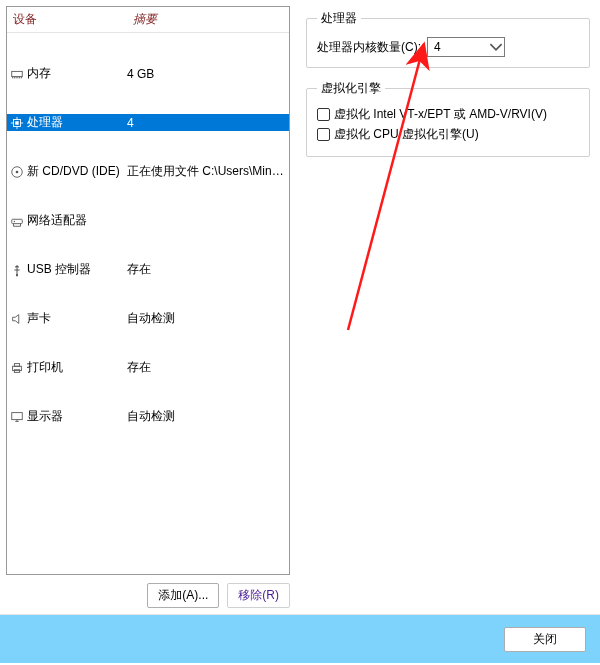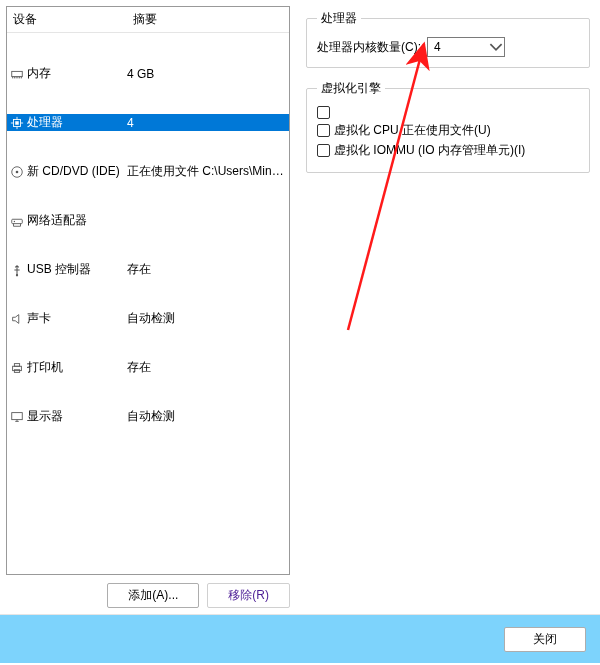--- a/index.html
+++ b/index.html
@@ -31,25 +31,25 @@
     border: 1px solid #999;
     background: #fff;
     overflow: hidden;
     display: flex;
     flex-direction: column;
   }
   .list-header {
     display: flex;
     border-bottom: 1px solid #e5e5e5;
     font-size: 12px;
-    color: #000000;
+    color: #7f1d1d;
     background: #fff;
   }
   .list-header .col-dev { width: 120px; padding: 4px 6px; }
-  .list-header .col-sum { flex: 1; padding: 4px 6px; }
+  .list-header .col-sum { flex: 1; padding: 4px 6px; font-style: italic; }
   .list-body { flex: 1; overflow: hidden; }
   .row {
     display: flex;
     align-items: center;
     height: 17px;
     padding: 0 2px;
     cursor: default;
     margin-top: 32px;
   }
   .row .icon {
@@ -80,21 +80,21 @@
   }
   .row.selected .icon { color: #fff; }
   .left-buttons {
     display: flex;
     justify-content: flex-end;
     gap: 8px;
     margin-top: 8px;
   }
   button.btn {
     font: inherit;
-    padding: 3px 20px;
+    padding: 3px 10px;
     background: #fff;
     border: 1px solid #adadad;
     border-radius: 2px;
     cursor: pointer;
   }
   button.btn:disabled {
     color: #4c1d95;
     border-color: #d0d0d0;
     cursor: default;
   }
@@ -283,28 +283,25 @@
               </svg>
           </span>
         </div>
       </div>
     </fieldset>
 
     <fieldset class="group">
       <legend>虚拟化引擎</legend>
       <div class="chk-row">
         <span class="chk"></span>
+        <span>虚拟化 Intel VT-x/EPT 或 AMD-V/RVI(V)</span>
       </div>
       <div class="chk-row">
         <span class="chk"></span>
-        <span>虚拟化 CPU 正在使用文件(U)</span>
-      </div>
-      <div class="chk-row">
-        <span class="chk"></span>
-        <span>虚拟化 IOMMU (IO 内存管理单元)(I)</span>
+        <span>虚拟化 CPU 虚拟化引擎(U)</span>
       </div>
     </fieldset>
   </div>
 </div>
 
 <div class="footer">
   <button class="btn" style="padding:3px 28px">关闭</button>
 </div>
 
 <svg class="arrow-svg" width="600" height="665">

